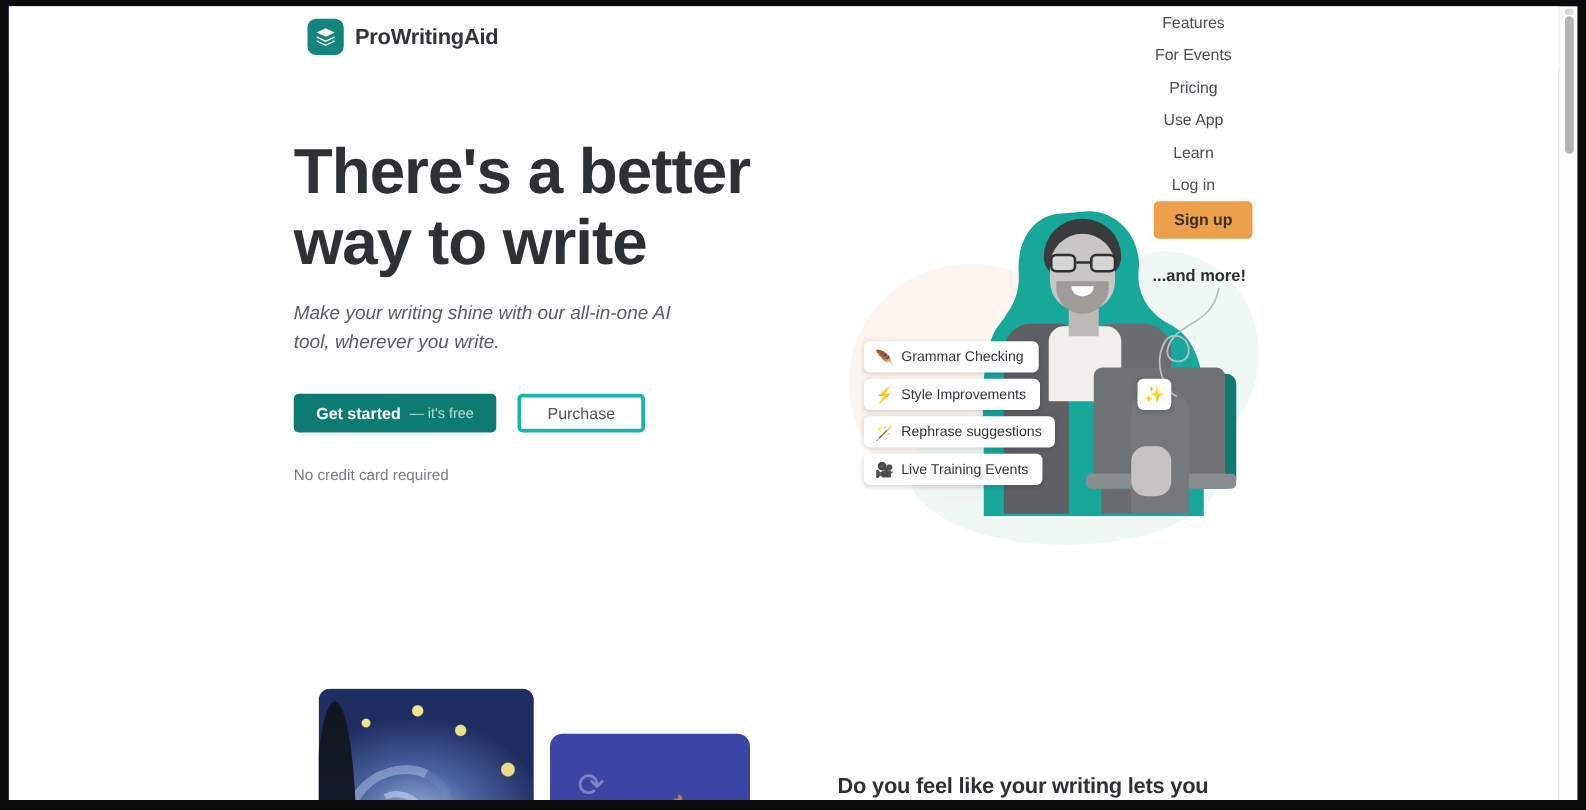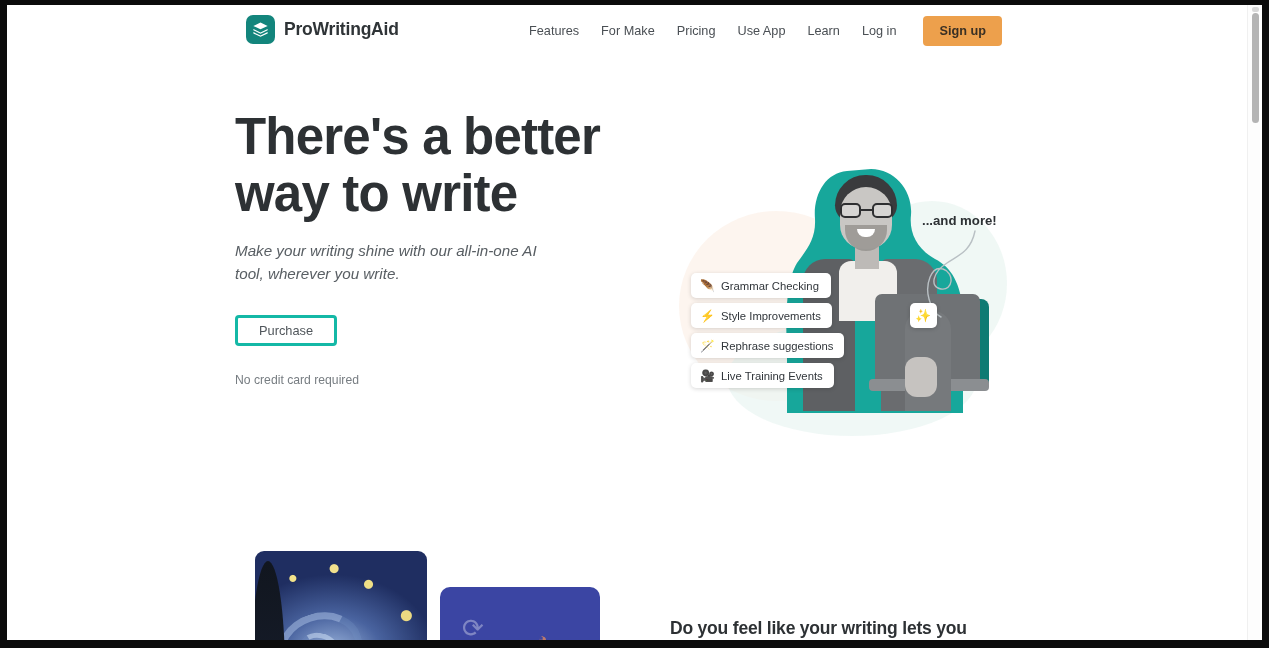--- a/index.html
+++ b/index.html
@@ -100,20 +100,21 @@
   }
 
   #main-nav {
     position: absolute;
     right: 245px;
     top: 0;
     height: 51px;
     display: flex;
     align-items: center;
     gap: 0px;
+    flex-direction: column;
   }
   .nav-link {
     font-size: 12.7px;
     color: #4a4f54;
     text-decoration: none;
     padding: 6px 11px;
     white-space: nowrap;
   }
   #signup-button {
     margin-left: 16px;
@@ -493,36 +494,40 @@
               <path d="M3 7.5 L12 3.2 L21 7.5 L12 11.8 Z" fill="#ffffff"></path>
               <path d="M3 11.4 L12 15.7 L21 11.4 L21 13.0 L12 17.3 L3 13.0 Z" fill="#ffffff"></path>
               <path d="M3 15.3 L12 19.6 L21 15.3 L21 16.9 L12 21.2 L3 16.9 Z" fill="#ffffff"></path>
             </svg>
           </span>
           <span id="logo-text">ProWritingAid</span>
         </a>
 
         <nav id="main-nav">
           <a class="nav-link" href="#">Features</a>
-          <a class="nav-link" href="#">For Make</a>
+          <a class="nav-link" href="#">For Events</a>
           <a class="nav-link" href="#">Pricing</a>
           <a class="nav-link" href="#">Use App</a>
           <a class="nav-link" href="#">Learn</a>
           <a class="nav-link" href="#">Log in</a>
           <button id="signup-button">Sign up</button>
         </nav>
       </header>
 
       <section id="hero">
 
         <div id="hero-copy">
           <h1 id="hero-title">There's a better way to write</h1>
           <p id="hero-subtitle">Make your writing shine with our all-in-one AI tool, wherever you write.</p>
 
           <div id="hero-cta-row">
+            <button id="get-started-button">
+              <span id="get-started-label">Get started</span>
+              <span id="get-started-note">— it's free</span>
+            </button>
             <button id="purchase-button">Purchase</button>
           </div>
 
           <p id="no-credit-note">No credit card required</p>
         </div>
 
         <div id="hero-art">
           <div id="art-blob-1"></div>
           <div id="art-blob-2"></div>
           <div id="art-blob-3"></div>

